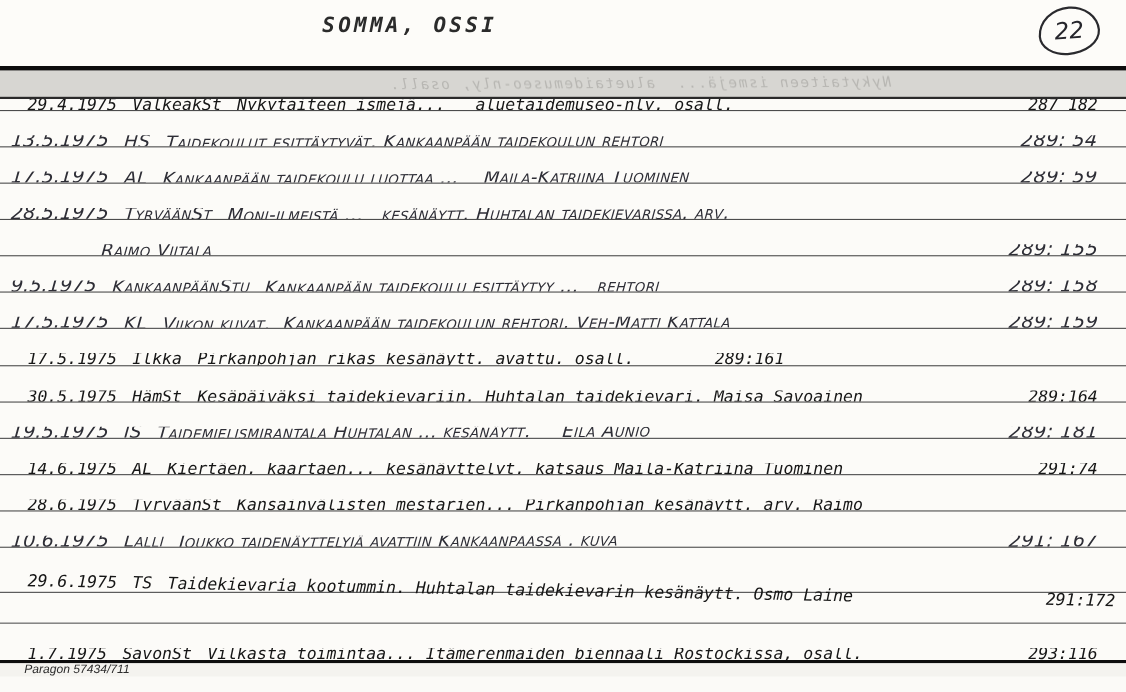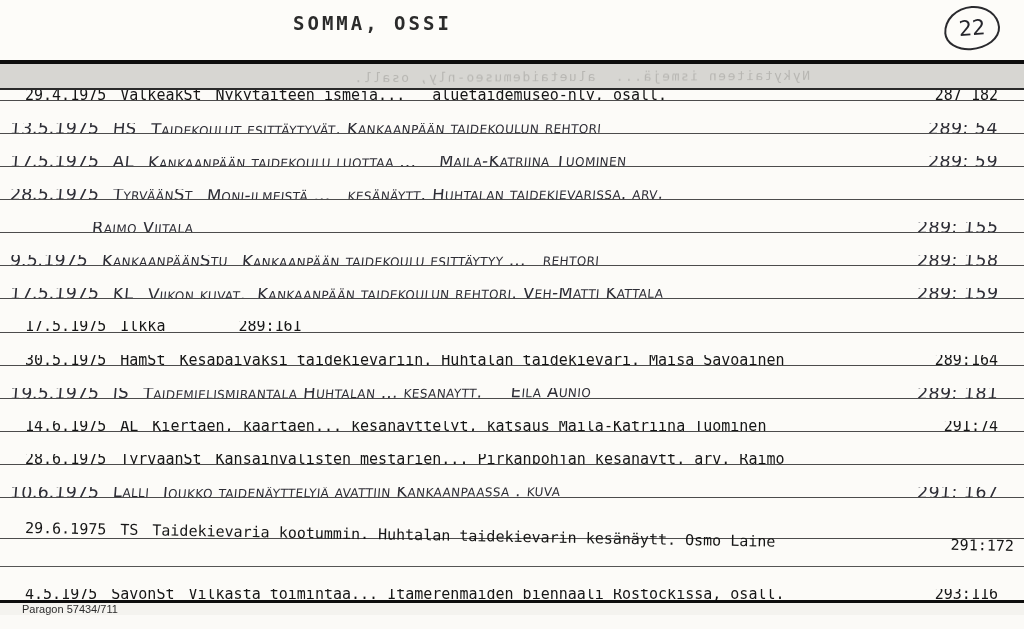--- a/index.html
+++ b/index.html
@@ -2,21 +2,21 @@
 <html><head>
 <meta charset="utf-8">
 <style>
   html,body{margin:0;padding:0;}
   body{
     width:1024px;height:629px;overflow:hidden;
     background:#fbfaf7;
     font-family:"DejaVu Sans Mono", monospace;
     color:#151515;
   }
-  .card{width:1024px;height:605px;display:flex;flex-direction:column;background:#fcfbf8;}
+  .card{width:1024px;height:605px;display:flex;flex-direction:column;background:#fcfbf8;font-style:italic;}
 
   
   .header{height:60px;position:relative;flex:none;background:#fdfcf9;}
   .title{
     position:absolute;left:293px;top:12px;
     font-size:19px;letter-spacing:3px;color:#2b2b2b;font-weight:bold;
   }
   .badge{
     position:absolute;right:24px;top:6px;width:52px;height:40px;
     border:2.5px solid #2a2a2e;
@@ -149,20 +149,21 @@
     <div class="row hand">
       <span class="d">17.5.1975</span>
       <span class="s">KL</span>
       <span class="t">Viikon kuvat.  Kankaanpään taidekoulun rehtori, Veh-Matti Kattala</span>
       <span class="r">289: 159</span>
     </div>
 
     <div class="row typed refnear">
       <span class="d">17.5.1975</span>
       <span class="s">Ilkka</span>
+      <span class="t">Pirkanpohjan rikas kesänäytt. avattu. osall.</span>
       <span class="r">289:161</span>
     </div>
 
     <div class="row typed">
       <span class="d">30.5.1975</span>
       <span class="s">HämSt</span>
       <span class="t">Kesäpäiväksi taidekievariin. Huhtalan taidekievari. Maisa Savoainen</span>
       <span class="r">289:164</span>
     </div>
 
@@ -200,21 +201,21 @@
         <span class="d">29.6.1975</span>
         <span class="s">TS</span>
         <span class="t">Taidekievaria kootummin. Huhtalan taidekievarin kesänäytt. Osmo Laine</span>
         <span class="r">291:172</span>
       </div>
     </div>
 
     <div class="spacer"></div>
 
     <div class="row typed lastrow">
-      <span class="d">4.5.1975</span>
+      <span class="d">1.7.1975</span>
       <span class="s">SavonSt</span>
       <span class="t">Vilkasta toimintaa... Itämerenmaiden biennaali Rostockissa, osall.</span>
       <span class="r">293:116</span>
     </div>
 
   </div>
 
   <div class="footline"></div>
 
   <div class="footer">

